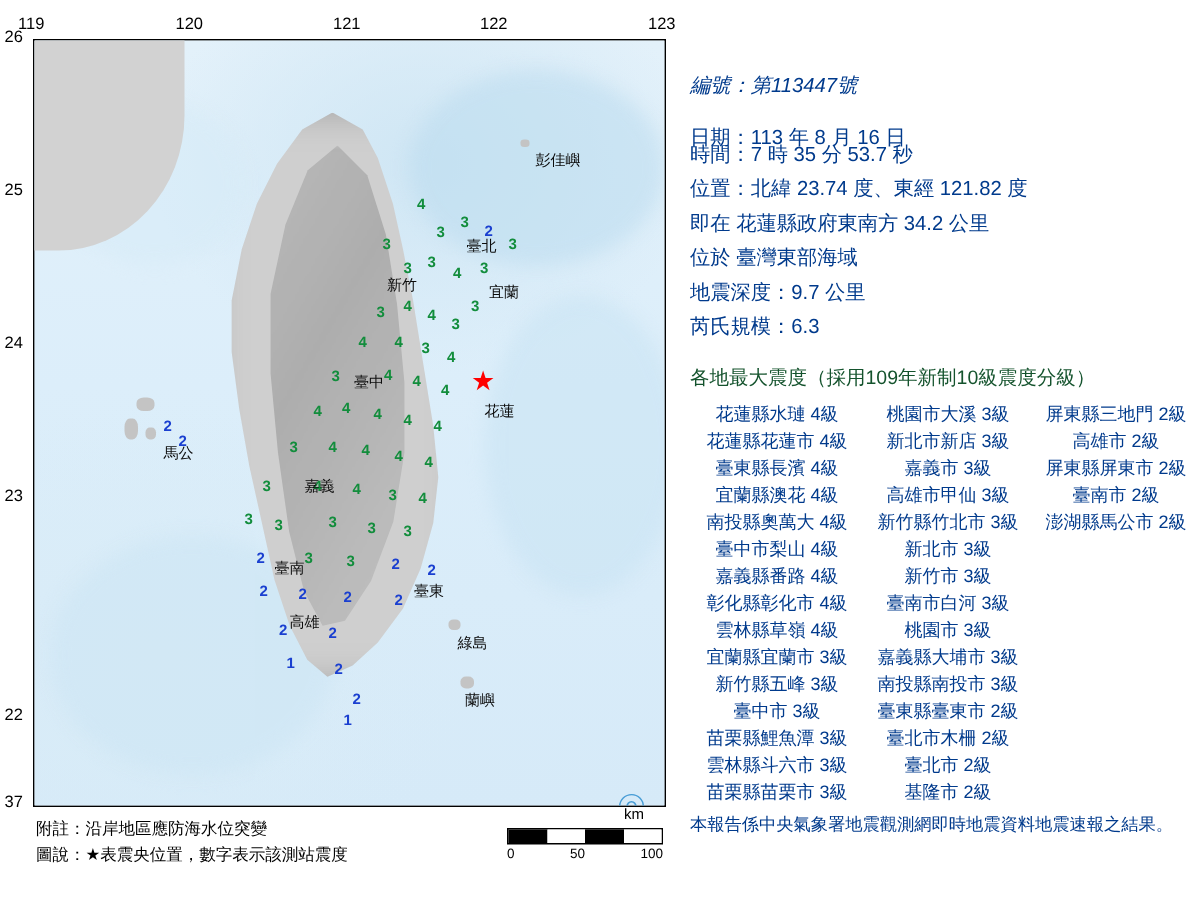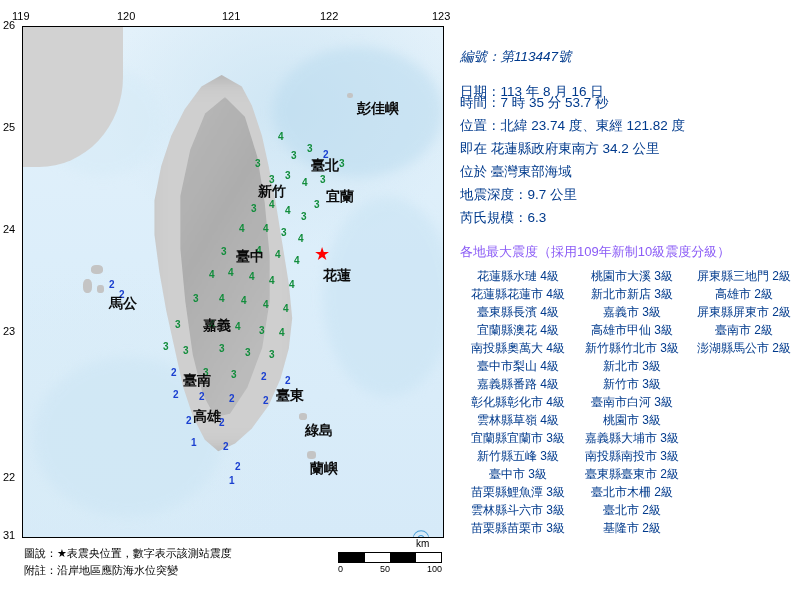--- a/index.html
+++ b/index.html
@@ -62,21 +62,21 @@
   }
   #epicenter span{position:absolute;left:-9px;top:-9px;}
   
   .inten{
     position:absolute;font-size:10px;font-weight:bold;
     font-family:"Liberation Sans",sans-serif;
   }
   .i-green{color:#128d3c;}
   .i-blue{color:#1a3fd0;}
   .place{
-    position:absolute;font-size:14px;color:#0b0b0b;font-weight:bold;
+    position:absolute;font-size:10px;color:#0b0b0b;font-weight:normal;
   }
   
   #legend{
     position:absolute;left:24px;top:545px;width:270px;font-size:11px;color:#000;line-height:17px;
   }
   #scalebar{
     position:absolute;left:338px;top:552px;width:104px;
   }
   #scalebar .bar{display:flex;height:9px;border:1px solid #000;}
   #scalebar .seg{flex:1;}
@@ -95,21 +95,21 @@
     color:#003a8c;
     font-family:"Liberation Sans","DejaVu Sans",sans-serif;
   }
   #report-title{
     position:absolute;left:0;top:16px;font-size:19px;font-weight:bold;letter-spacing:2px;color:#003a8c;
   }
   .f-row{
     position:absolute;left:0;font-size:13.5px;color:#003a8c;white-space:nowrap;
   }
   #intensity-head{
-    position:absolute;left:0;font-size:13px;color:#8b5cf6;white-space:nowrap;
+    position:absolute;left:0;font-size:13px;color:#14532d;white-space:nowrap;
   }
   #intensity-table{
     position:absolute;left:0;top:268px;width:340px;
     display:grid;grid-template-columns:116px 112px 112px;
     font-size:12px;color:#003a8c;row-gap:2px;text-align:center;
   }
   #intensity-table div{white-space:nowrap;line-height:16px;}
   #footnote{
     position:absolute;left:0;top:542px;width:336px;font-size:11.5px;color:#003a8c;line-height:16px;
   }
@@ -230,26 +230,26 @@
       <div class="axis-lbl" style="left: 320px; top: 10px;">122</div>
       <div class="axis-lbl" style="left: 432px; top: 10px;">123</div>
     </div>
 
   <div id="lat-layer">
       <div class="axis-lbl" style="left: 3px; top: 19px;">26</div>
       <div class="axis-lbl" style="left: 3px; top: 121px;">25</div>
       <div class="axis-lbl" style="left: 3px; top: 223px;">24</div>
       <div class="axis-lbl" style="left: 3px; top: 325px;">23</div>
       <div class="axis-lbl" style="left: 3px; top: 427px; margin-top: 44px;">22</div>
-      <div class="axis-lbl" style="left: 3px; top: 529px;">31</div>
+      <div class="axis-lbl" style="left: 3px; top: 529px;">37</div>
     </div>
 
   <div id="legend">
+    <div>附註：沿岸地區應防海水位突變</div>
     <div>圖說：★表震央位置，數字表示該測站震度</div>
-    <div>附註：沿岸地區應防海水位突變</div>
   </div>
 
   <div id="km-label">km</div>
   <div id="scalebar">
     <div class="bar">
       <div class="seg b"></div>
         <div class="seg w"></div>
         <div class="seg b"></div>
         <div class="seg w"></div>
     </div>
@@ -313,13 +313,14 @@
       <div>苗栗縣鯉魚潭 3級</div>
       <div>臺北市木柵 2級</div>
       <div></div>
       <div>雲林縣斗六市 3級</div>
       <div>臺北市 2級</div>
       <div></div>
       <div>苗栗縣苗栗市 3級</div>
       <div>基隆市 2級</div>
       <div></div>
     </div>
+  <div id="footnote">本報告係中央氣象署地震觀測網即時地震資料地震速報之結果。</div>
 </div>
 
 </body></html>

